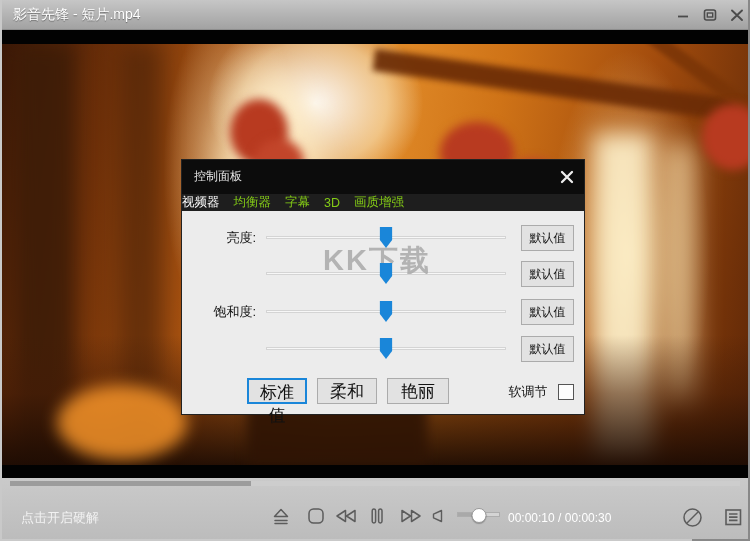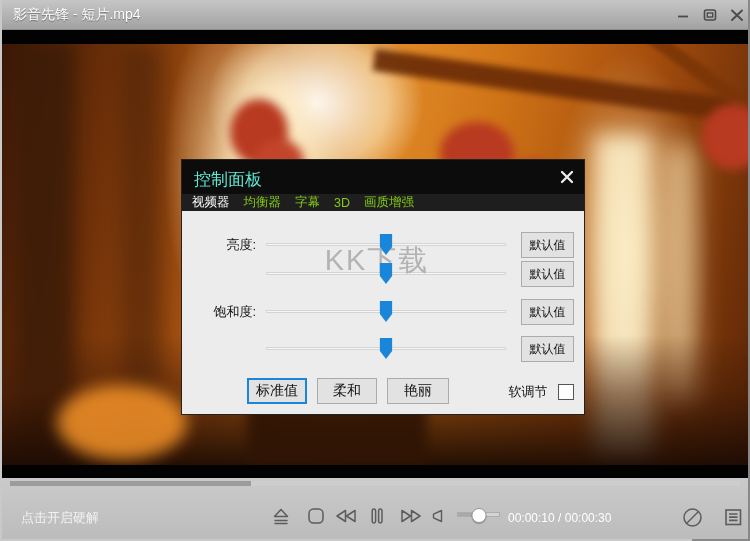--- a/index.html
+++ b/index.html
@@ -39,44 +39,44 @@
   .fD{left:498px;top:115px;width:64px;height:52px;background:#c2452a;}
   .fE{left:700px;top:60px;width:62px;height:66px;}
   .bottomdark{left:0;bottom:0;width:746px;height:130px;
     background:linear-gradient(to top, rgba(28,11,3,.95), rgba(66,27,6,.55) 55%, transparent);}
   .glowBL{left:55px;bottom:5px;width:130px;height:75px;background:#ff9a2b;border-radius:50%;filter:blur(8px);opacity:.8;}
   .silBL{left:245px;bottom:0;width:180px;height:90px;background:#2f1404;filter:blur(6px);opacity:.9;}
   
   .dialog{position:absolute;left:179px;top:129px;width:404px;height:256px;box-sizing:border-box;
     border:1px solid #222;background:#ececec;}
   .dlg-title{position:absolute;left:0;top:0;width:100%;height:34px;background:#0c0c0c;}
-  .dlg-title .t{position:absolute;left:12px;top:8px;color:#5eead4;font-size:17px;}
+  .dlg-title .t{position:absolute;left:12px;top:8px;color:#e5e5e5;font-size:12px;}
   .dlg-close{position:absolute;right:9px;top:9px;width:16px;height:16px;cursor:pointer;}
   .dlg-tabs{position:absolute;left:0;top:34px;width:100%;height:17px;background:#1e1e1e;
-    display:flex;align-items:center;padding-left:10px;box-sizing:border-box;}
+    display:flex;align-items:center;box-sizing:border-box;}
   .tab{font-size:12.5px;color:#84cc16;margin-right:14px;cursor:pointer;white-space:nowrap;}
   .tab.active{color:#fff;}
   .dlg-body{position:absolute;left:0;top:51px;width:100%;height:203px;}
   .watermark{position:absolute;left:120px;top:30px;width:150px;text-align:center;z-index:1;opacity:.9;pointer-events:none;}
-  .wm-logo{font-size:29px;font-weight:normal;color:#adadad;letter-spacing:2px;line-height:38px;}
+  .wm-logo{font-size:29px;font-weight:bold;color:#adadad;letter-spacing:2px;line-height:38px;}
   .wm-url{font-size:13px;font-weight:bold;color:#c4c4c4;letter-spacing:1px;margin-top:2px;}
   .srow{position:absolute;left:0;width:100%;height:26px;}
   .srow .slabel{position:absolute;left:0;top:0;width:74px;text-align:right;
     font-size:13px;color:#141414;line-height:26px;z-index:2;}
   .strack{position:absolute;left:84px;top:11px;width:240px;height:3px;
     background:#f7f7f7;border:1px solid #d4d4d4;box-sizing:border-box;cursor:pointer;}
   .sthumb{position:absolute;top:-10px;width:13px;height:21px;background:#1a86d9;
     transform:translateX(-50%);z-index:3;
     clip-path:polygon(0 0,100% 0,100% 60%,50% 100%,0 60%);}
   .dbtn{position:absolute;left:339px;top:0;width:53px;height:26px;
     background:#e2e2e2;border:1px solid #ababab;font-size:12px;color:#111;
     font-family:inherit;cursor:pointer;z-index:2;}
-  .r1{top:21px;} .r2{top:50px;} .r3{top:88px;} .r4{top:125px;}
+  .r1{top:14px;} .r2{top:50px;} .r3{top:88px;} .r4{top:125px;}
   .pbtn{position:absolute;top:167px;height:26px;background:#e2e2e2;border:1px solid #ababab;
-    font-size:14px;color:#111;font-family:inherit;cursor:pointer;z-index:2;box-sizing:border-box;}
+    font-size:17px;color:#111;font-family:inherit;cursor:pointer;z-index:2;box-sizing:border-box;}
   .pbtn.focused{border:2px solid #1a86d9;}
   .pb1{left:65px;width:60px;} .pb2{left:135px;width:60px;} .pb3{left:205px;width:62px;}
   .soft{position:absolute;right:10px;top:167px;height:26px;line-height:26px;z-index:2;}
   .soft .lbl{font-size:13px;color:#141414;vertical-align:middle;}
   .soft .cb{display:inline-block;width:14px;height:14px;background:#fdfdfd;border:1px solid #555;
     vertical-align:middle;margin-left:6px;cursor:pointer;}
   
   .bottombar{position:absolute;left:0;top:478px;width:746px;height:61px;
     background:linear-gradient(#cacaca,#bcbcbc);}
   .seekbar{position:absolute;left:8px;top:3px;width:730px;height:5px;background:#cdcdcd;cursor:pointer;}

